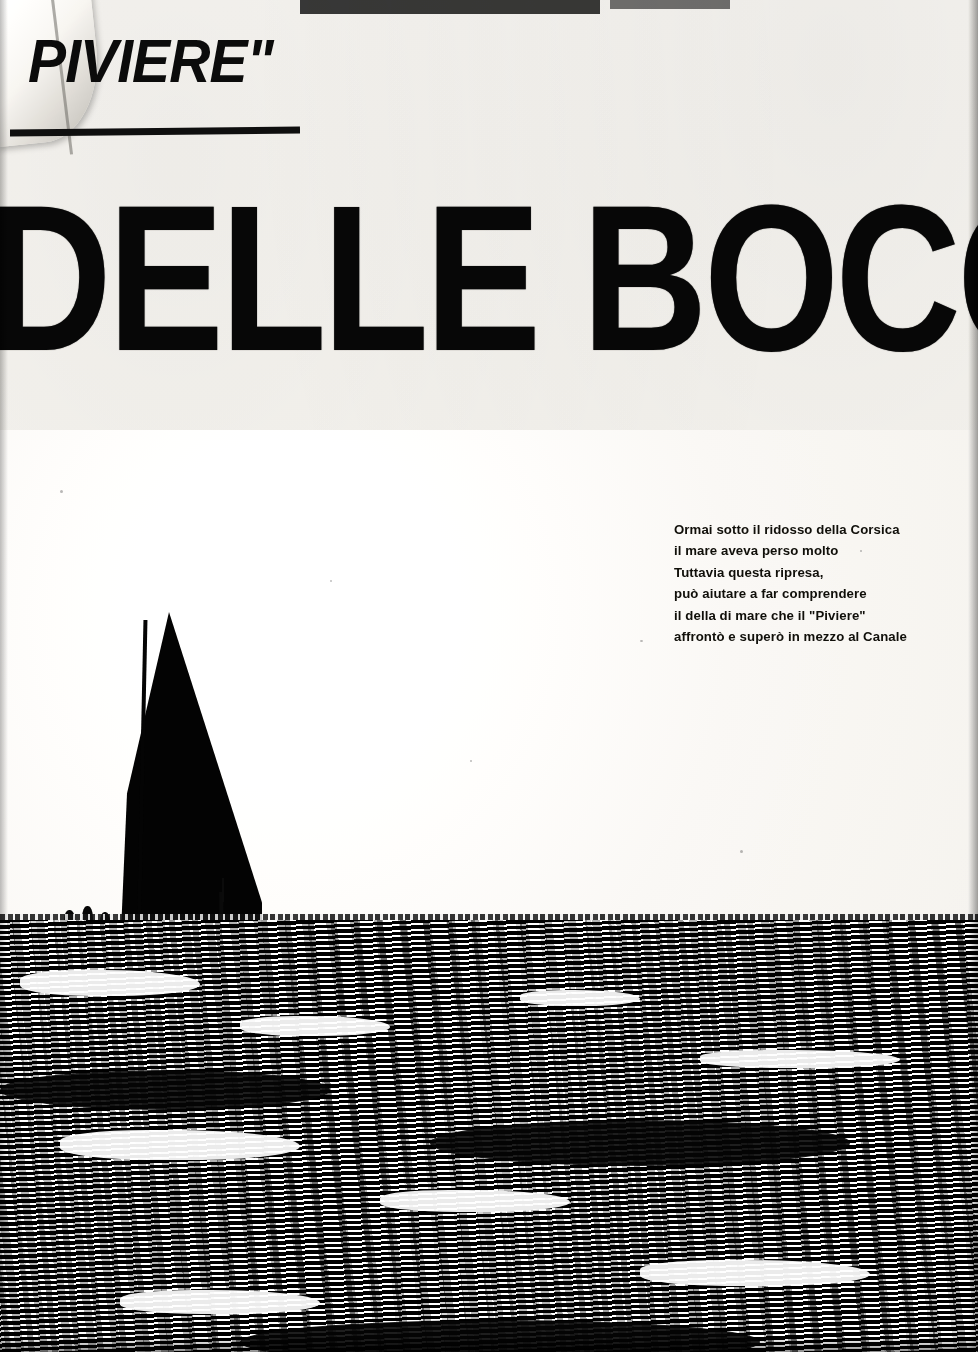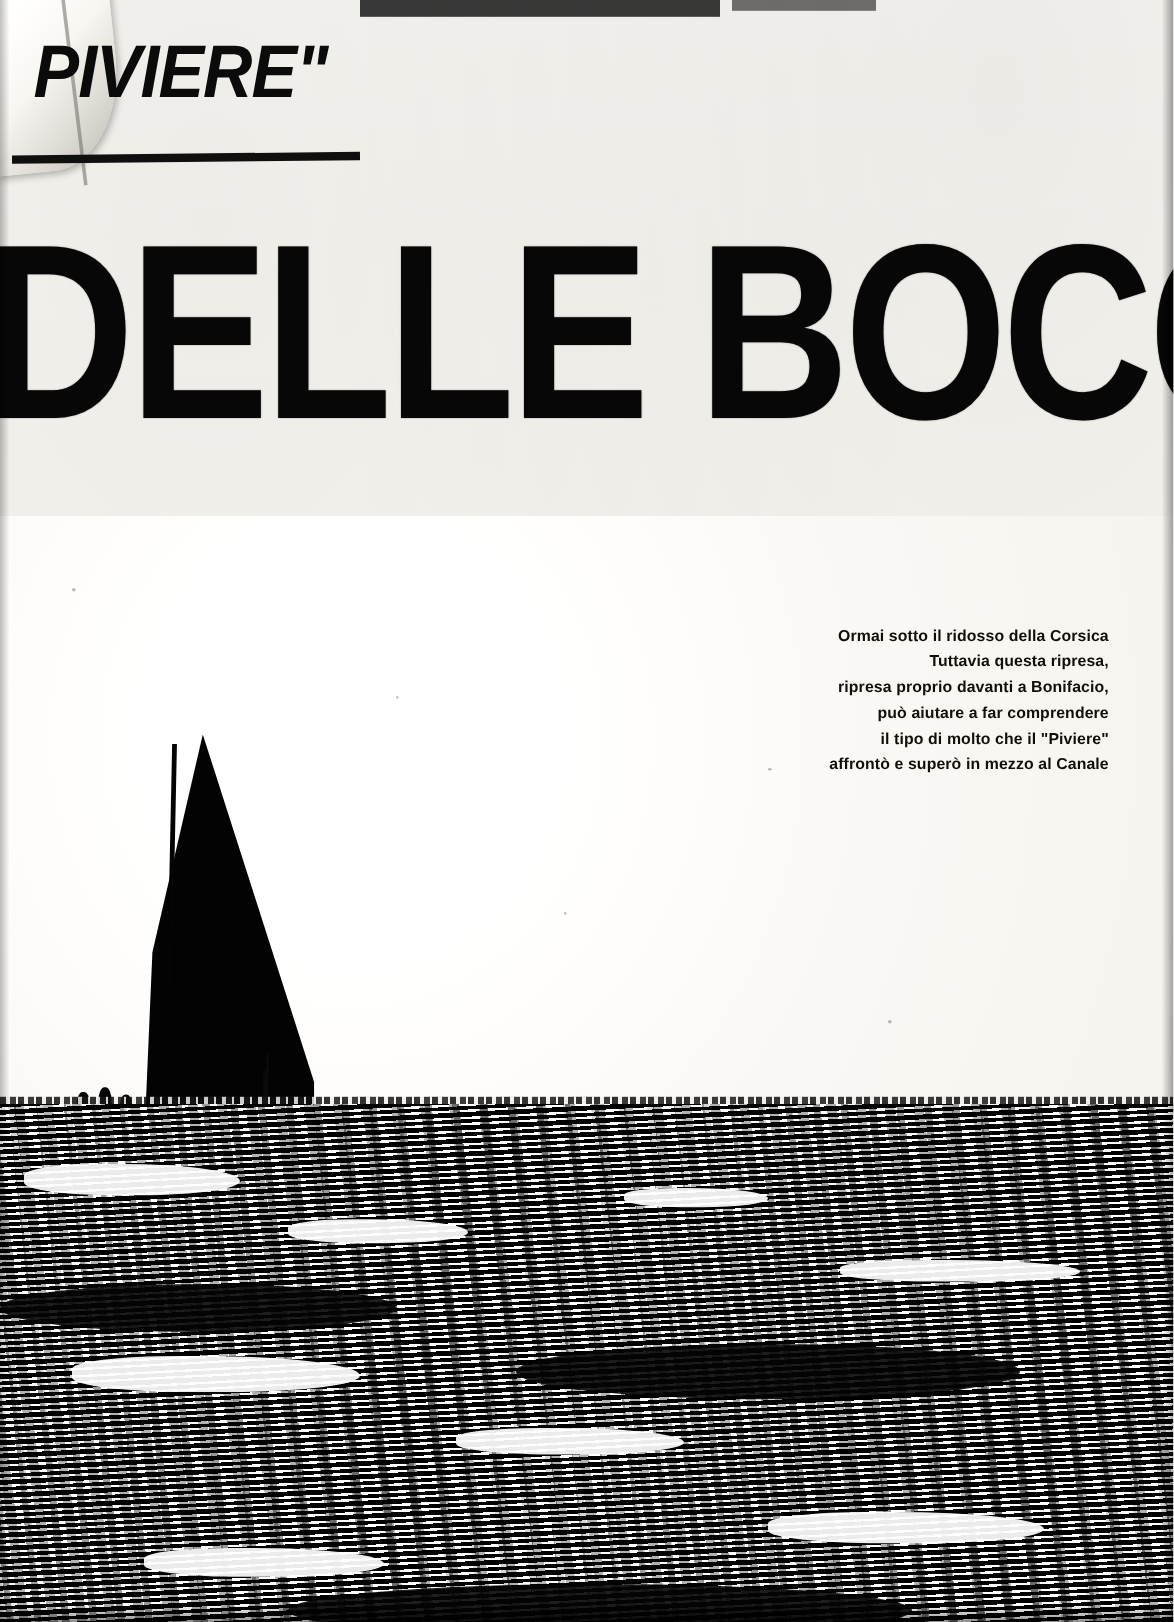--- a/index.html
+++ b/index.html
@@ -112,21 +112,20 @@
     transform-origin: left top;
     text-shadow: 0 0 1px rgba(0,0,0,0.6);
   }
 
   
   .caption {
     position: absolute;
     right: 54px;
     top: 519px;
     width: 250px;
-    text-align: right;
     font-family: "Liberation Sans", sans-serif;
     font-weight: 700;
     font-size: 13.2px;
     line-height: 1.62;
     color: #15140f;
     letter-spacing: 0.1px;
   }
   .caption div { white-space: nowrap; }
 
   
@@ -363,23 +362,23 @@
     <div class="sea-foam" style="left:380px;top:760px;width:190px;height:22px;"></div>
     <div class="sea-foam" style="left:640px;top:830px;width:230px;height:26px;"></div>
     <div class="sea-foam" style="left:120px;top:860px;width:200px;height:24px;"></div>
     <div class="dark-blob" style="left:0px;top:640px;width:330px;height:40px;border-radius:50%;"></div>
     <div class="dark-blob" style="left:430px;top:690px;width:420px;height:46px;border-radius:50%;"></div>
     <div class="dark-blob" style="left:240px;top:890px;width:520px;height:44px;border-radius:50%;"></div>
   </div>
 
   <div class="caption">
     <div>Ormai sotto il ridosso della Corsica</div>
+    <div>il mare aveva perso molto</div>
     <div>Tuttavia questa ripresa,</div>
-    <div>ripresa proprio davanti a Bonifacio,</div>
     <div>può aiutare a far comprendere</div>
-    <div>il tipo di molto che il "Piviere"</div>
+    <div>il della di mare che il "Piviere"</div>
     <div>affrontò e superò in mezzo al Canale</div>
   </div>
 
   <div class="edge-right"></div>
   <div class="edge-left"></div>
   <div class="edge-bottom"></div>
 </div>
 
 </body></html>

